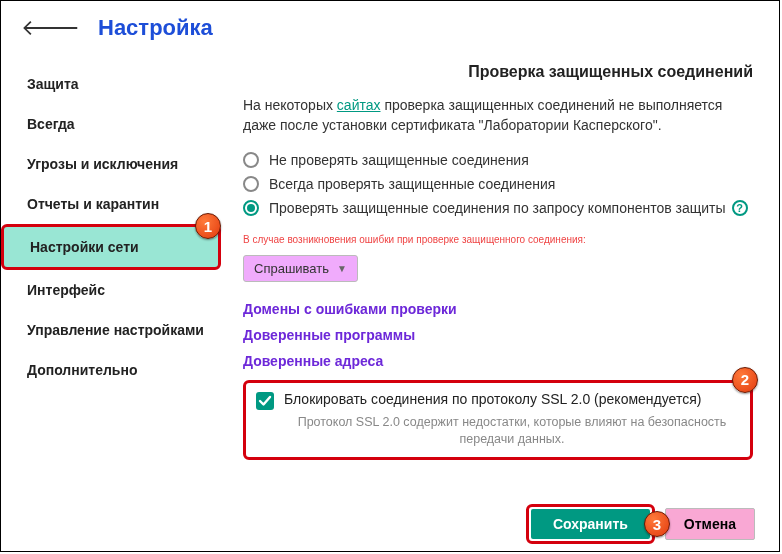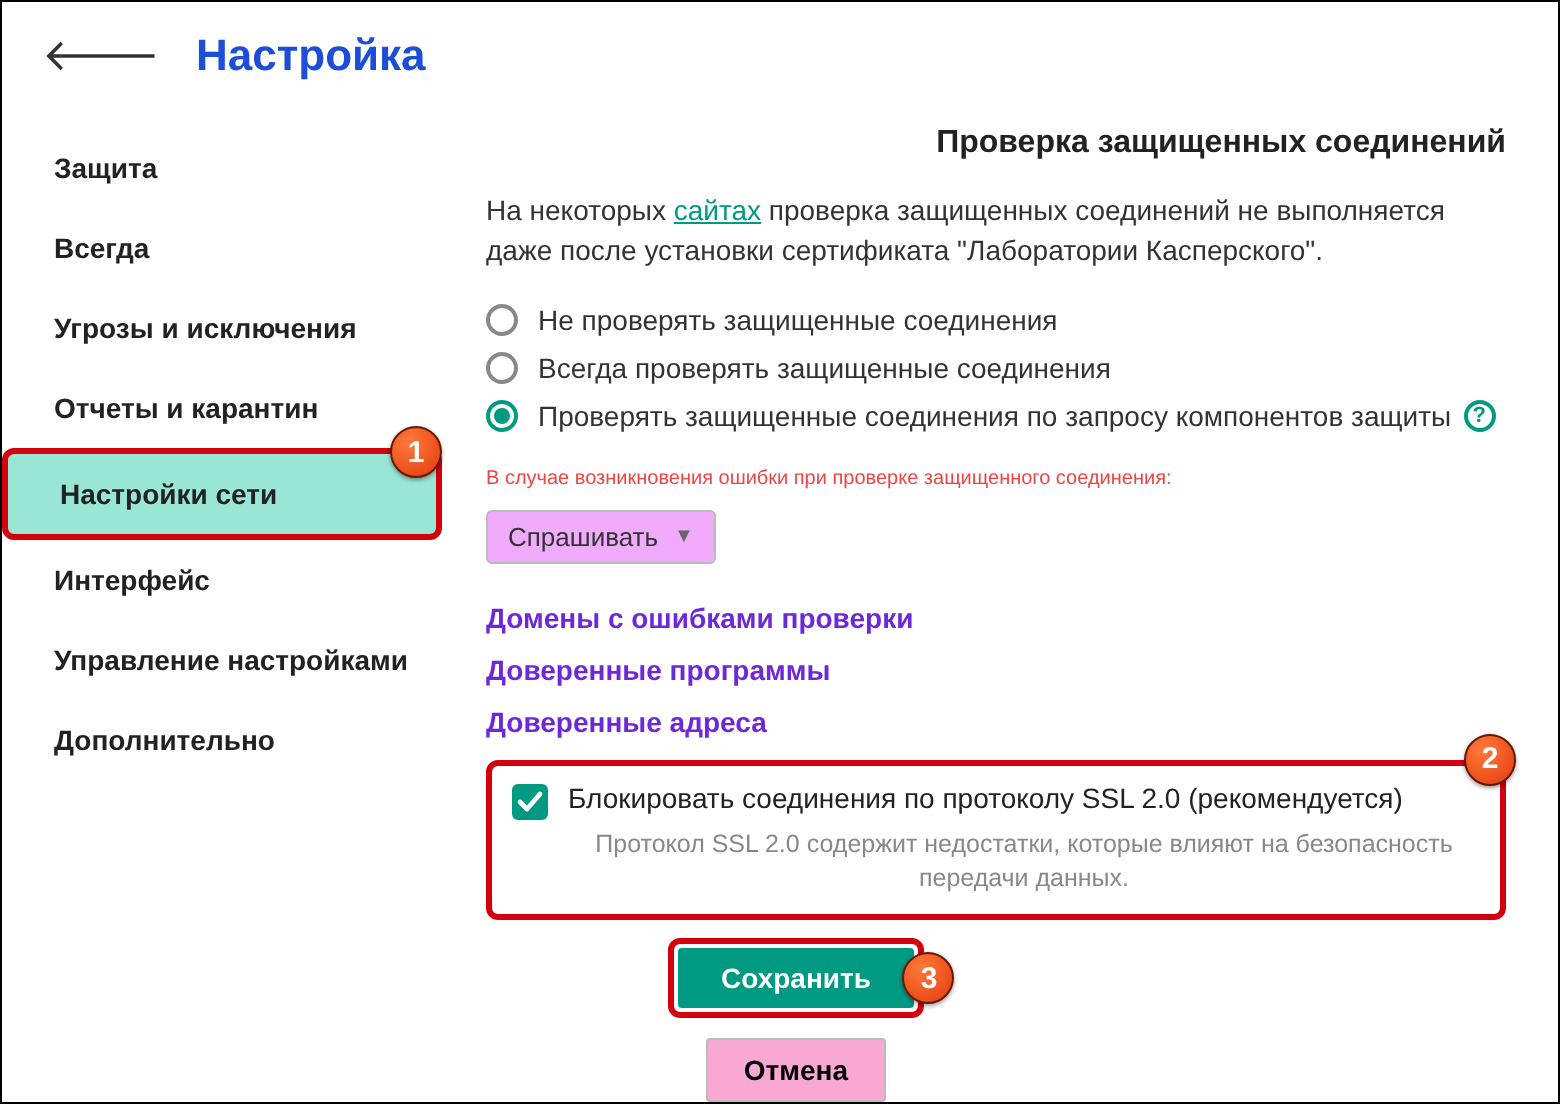--- a/index.html
+++ b/index.html
@@ -176,21 +176,20 @@
   }
   .footer {
     position: absolute;
     bottom: 0; left: 16px; right: 0;
     height: 54px;
     display: flex;
     justify-content: flex-end;
     align-items: center;
     padding: 0 24px;
     gap: 10px;
-    flex-direction: column;
   }
   .btn {
     padding: 7px 18px;
     font-size: 14px;
     border-radius: 2px;
     cursor: pointer;
     border: 1px solid #bbb;
     background: #f9a8d4;
     font-weight: 600;
   }

